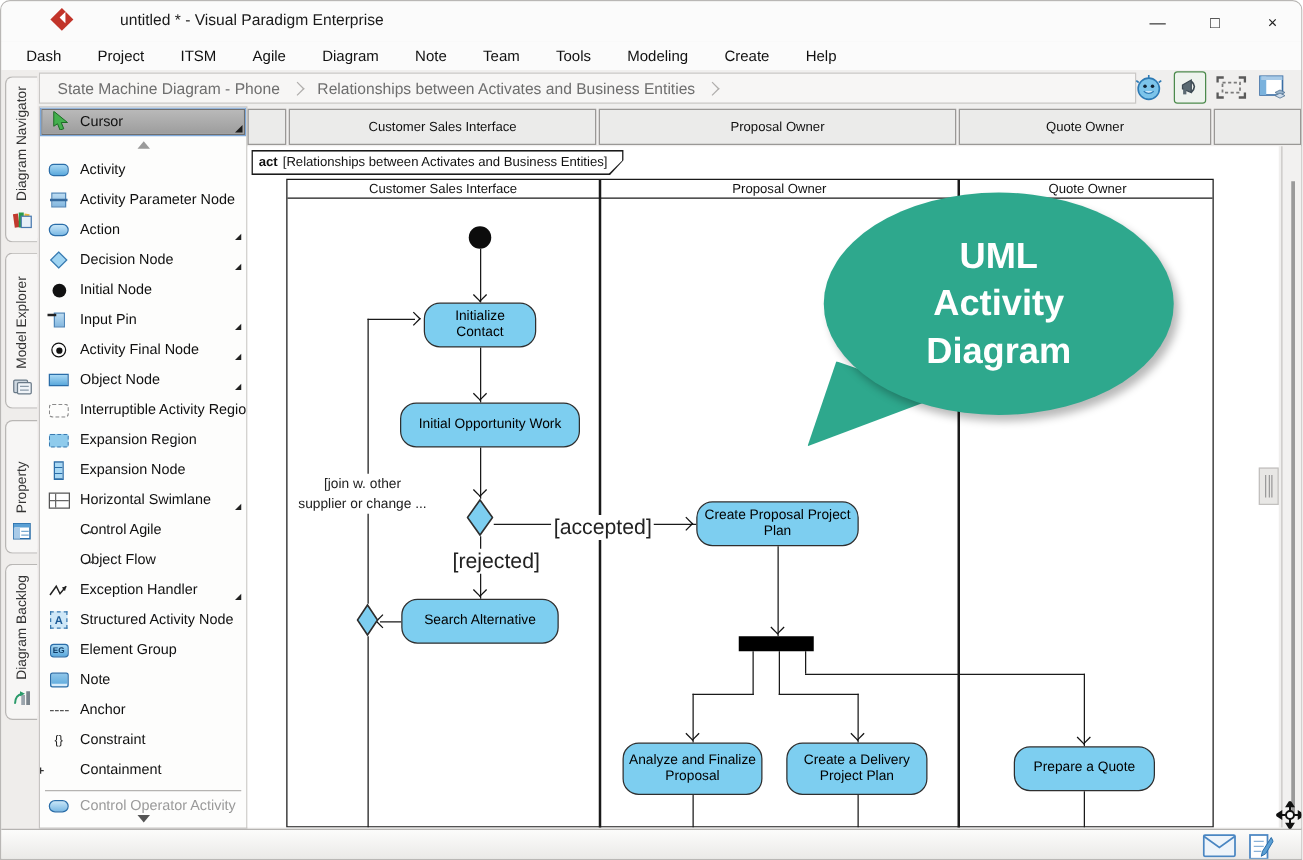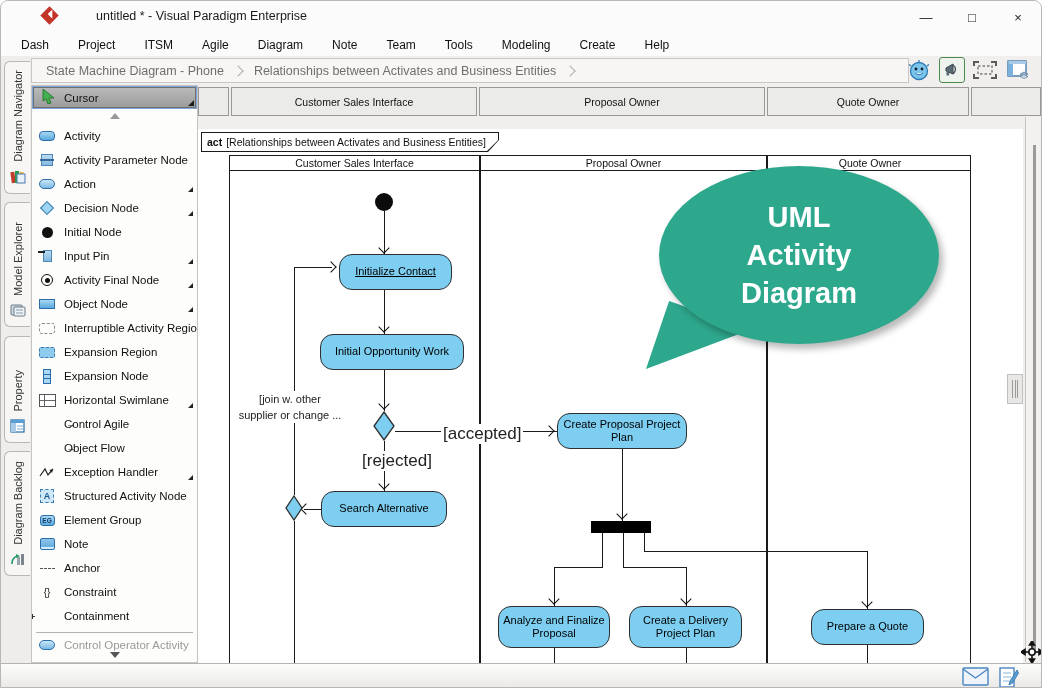--- a/index.html
+++ b/index.html
@@ -73,21 +73,21 @@
   .ic-contain .circ { width:9px; height:9px; border:1px solid #333; border-radius:50%; position:relative; }
   .ic-contain .circ::before { content:""; position:absolute; left:1px; top:3.2px; width:5px; height:1px; background:#333; }
   .ic-contain .circ::after { content:""; position:absolute; left:3.2px; top:1px; width:1px; height:5px; background:#333; }
   .ic-contain .tail { width:7px; height:1.2px; background:#333; }
 
   
   .lane-buttons { position:absolute; left:197px; top:86px; height:30px; }
   .lane-cell { position:absolute; top:0; height:29px; background:#ebebea; border:1px solid #9a9896; display:flex; align-items:center; justify-content:center; font-size:10.5px; color:#111; }
 
   
-  .canvas { position:absolute; left:197px; top:116px; width:825px; height:545px; background:#fff; overflow:hidden;margin-top:12px; }
+  .canvas { position:absolute; left:197px; top:116px; width:825px; height:545px; background:#fff; overflow:hidden; }
   .act-outer { position:absolute; left:3px; top:3px; width:298px; height:20px; background:#1a1a1a; clip-path:polygon(0 0,100% 0,100% 40%,calc(100% - 11px) 100%,0 100%); }
   .act-inner { position:absolute; left:1px; top:1px; width:296px; height:18px; background:#fff; clip-path:polygon(0 0,100% 0,100% 40%,calc(100% - 11px) 100%,0 100%); display:flex; align-items:center; padding-left:5px; font-size:10.5px; color:#111; white-space:nowrap; }
   .act-kw { font-weight:bold; margin-right:4px; }
   .frame { position:absolute; left:31px; top:26px; width:742px; height:519px; border:1.4px solid #1a1a1a; }
   .frame-hrow { position:absolute; left:0; top:0; width:100%; height:15px; border-bottom:1.3px solid #1a1a1a; }
   .lane-div { position:absolute; top:0; width:2.2px; height:519px; background:#1a1a1a; }
   .lane-name { position:absolute; top:1px; font-size:10.5px; color:#111; text-align:center; }
 
   .ln { position:absolute; background:#1a1a1a; }
   .ah { position:absolute; width:8px; height:8px; }
@@ -452,21 +452,21 @@
     <div class="ln" style="left:669px; top:516px; width:1.2px; height:29px;"></div>
 
     <div class="edge-lbl" style="left:243px; top:295px;">[accepted]</div>
     <div class="edge-lbl" style="left:162px; top:322px;">[rejected]</div>
     <div class="join-lbl" style="left:34px; top:262px; width:116px;">
       <span>[join w. other</span><br>
       <span>supplier or change ...</span>
     </div>
 
     <div class="init-circle" style="left:177px; top:64px;"></div>
-    <div class="node" style="left:141px; top:125px; width:113px;  height:36px;text-decoration:underline;">Initialize Contact</div>
+    <div class="node" style="left:141px; top:125px; width:90px;  height:36px;">Initialize Contact</div>
     <div class="node" style="left:122px; top:205px; width:144px; height:36px;">Initial Opportunity Work</div>
     <svg style="position:absolute; left:175px; top:282px;" width="22" height="30">
         <polygon points="11,1 21,15 11,29 1,15" fill="#7dcef0" stroke="#2f2f2f" stroke-width="1.3"></polygon>
       </svg>
     <div class="node" style="left:123px; top:362px; width:126px; height:36px;">Search Alternative</div>
     <svg style="position:absolute; left:87px; top:366px;" width="18" height="26">
         <polygon points="9,1 17,13 9,25 1,13" fill="#7dcef0" stroke="#2f2f2f" stroke-width="1.3"></polygon>
       </svg>
     <div class="node" style="left:359px; top:284px; width:130px; height:36px;">Create Proposal Project Plan</div>
     <div class="forkbar" style="left:393px; top:392px; width:60px; height:12px;"></div>

